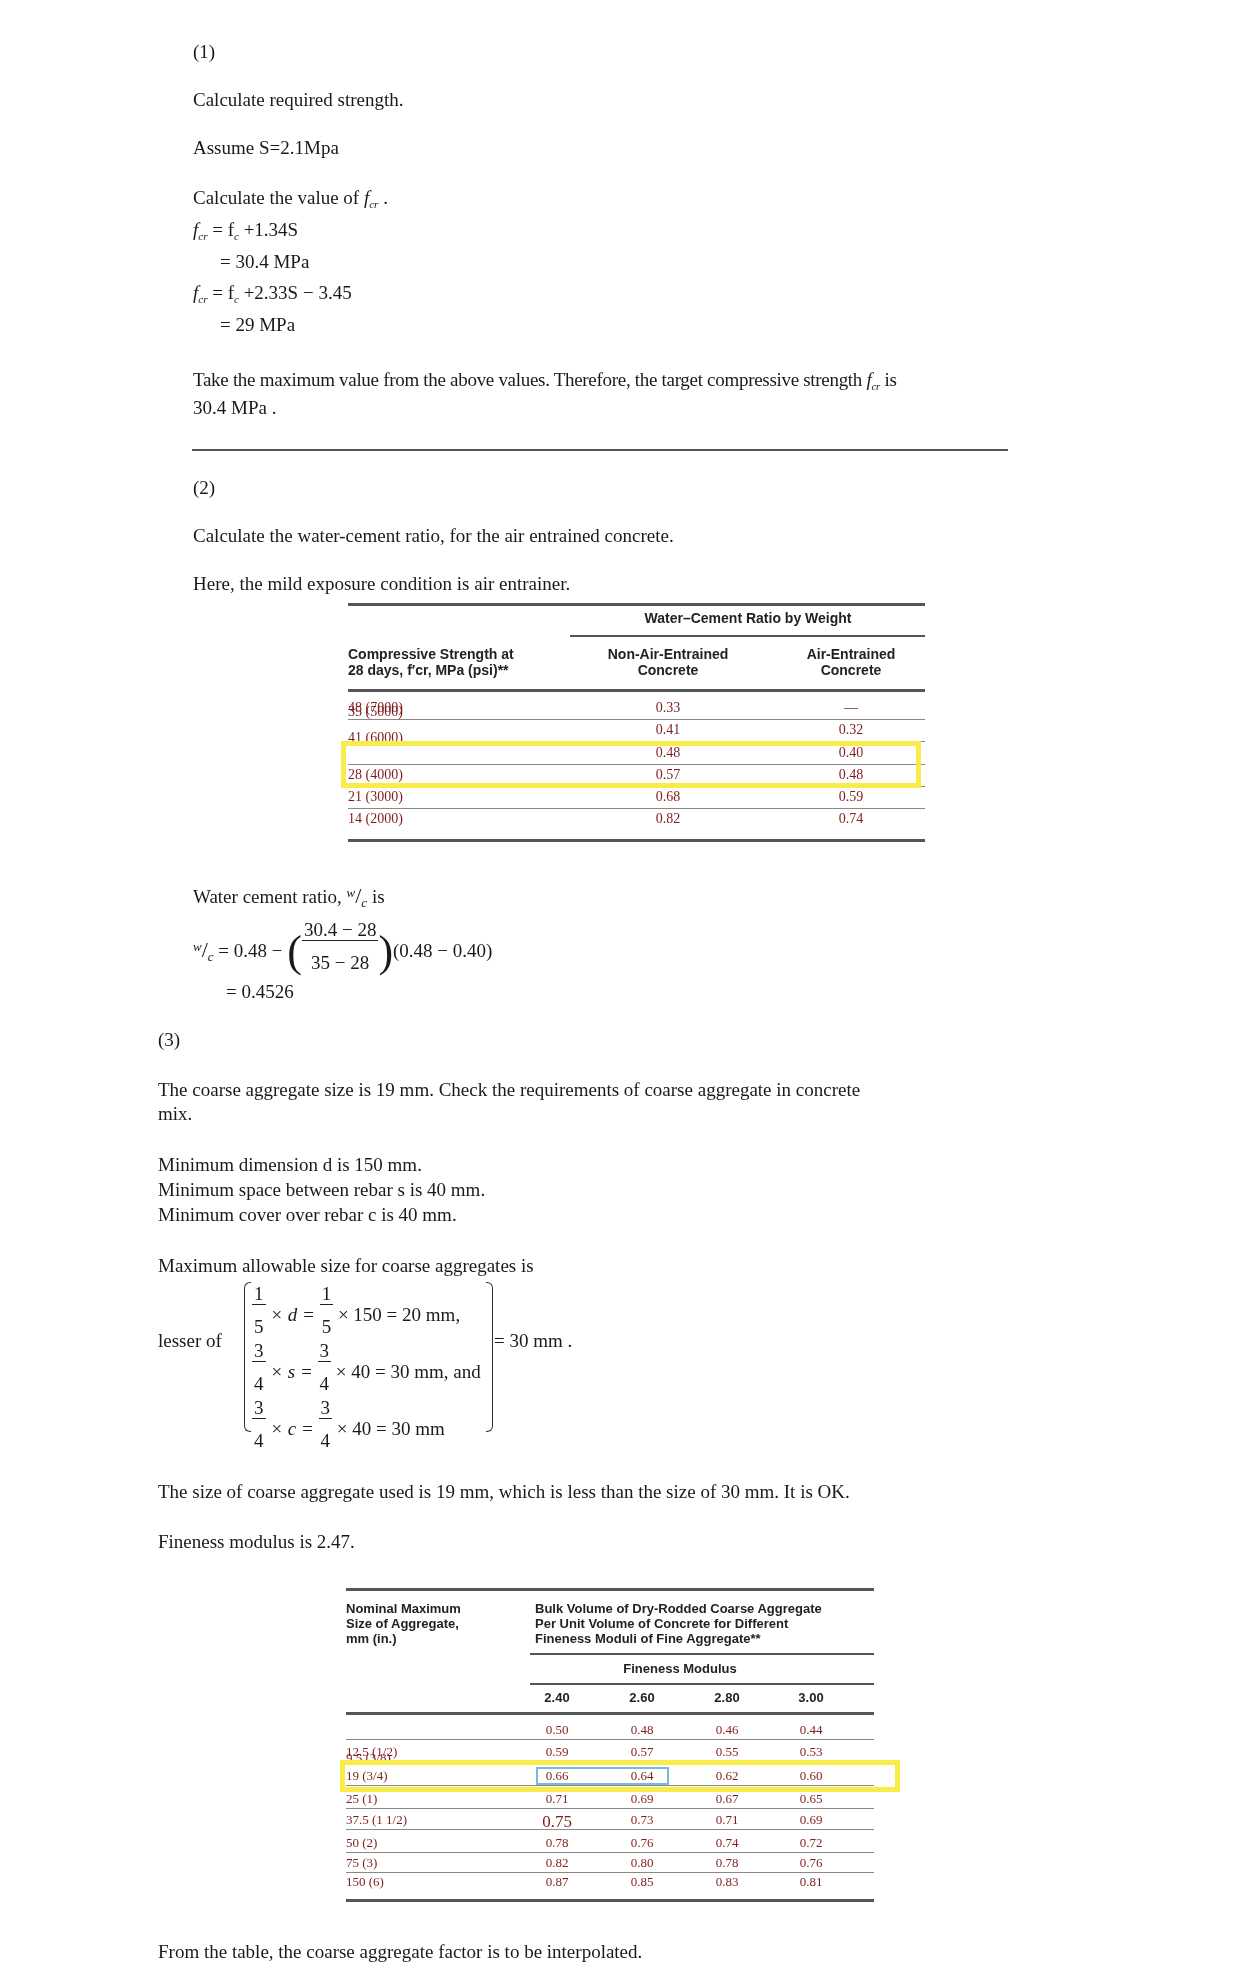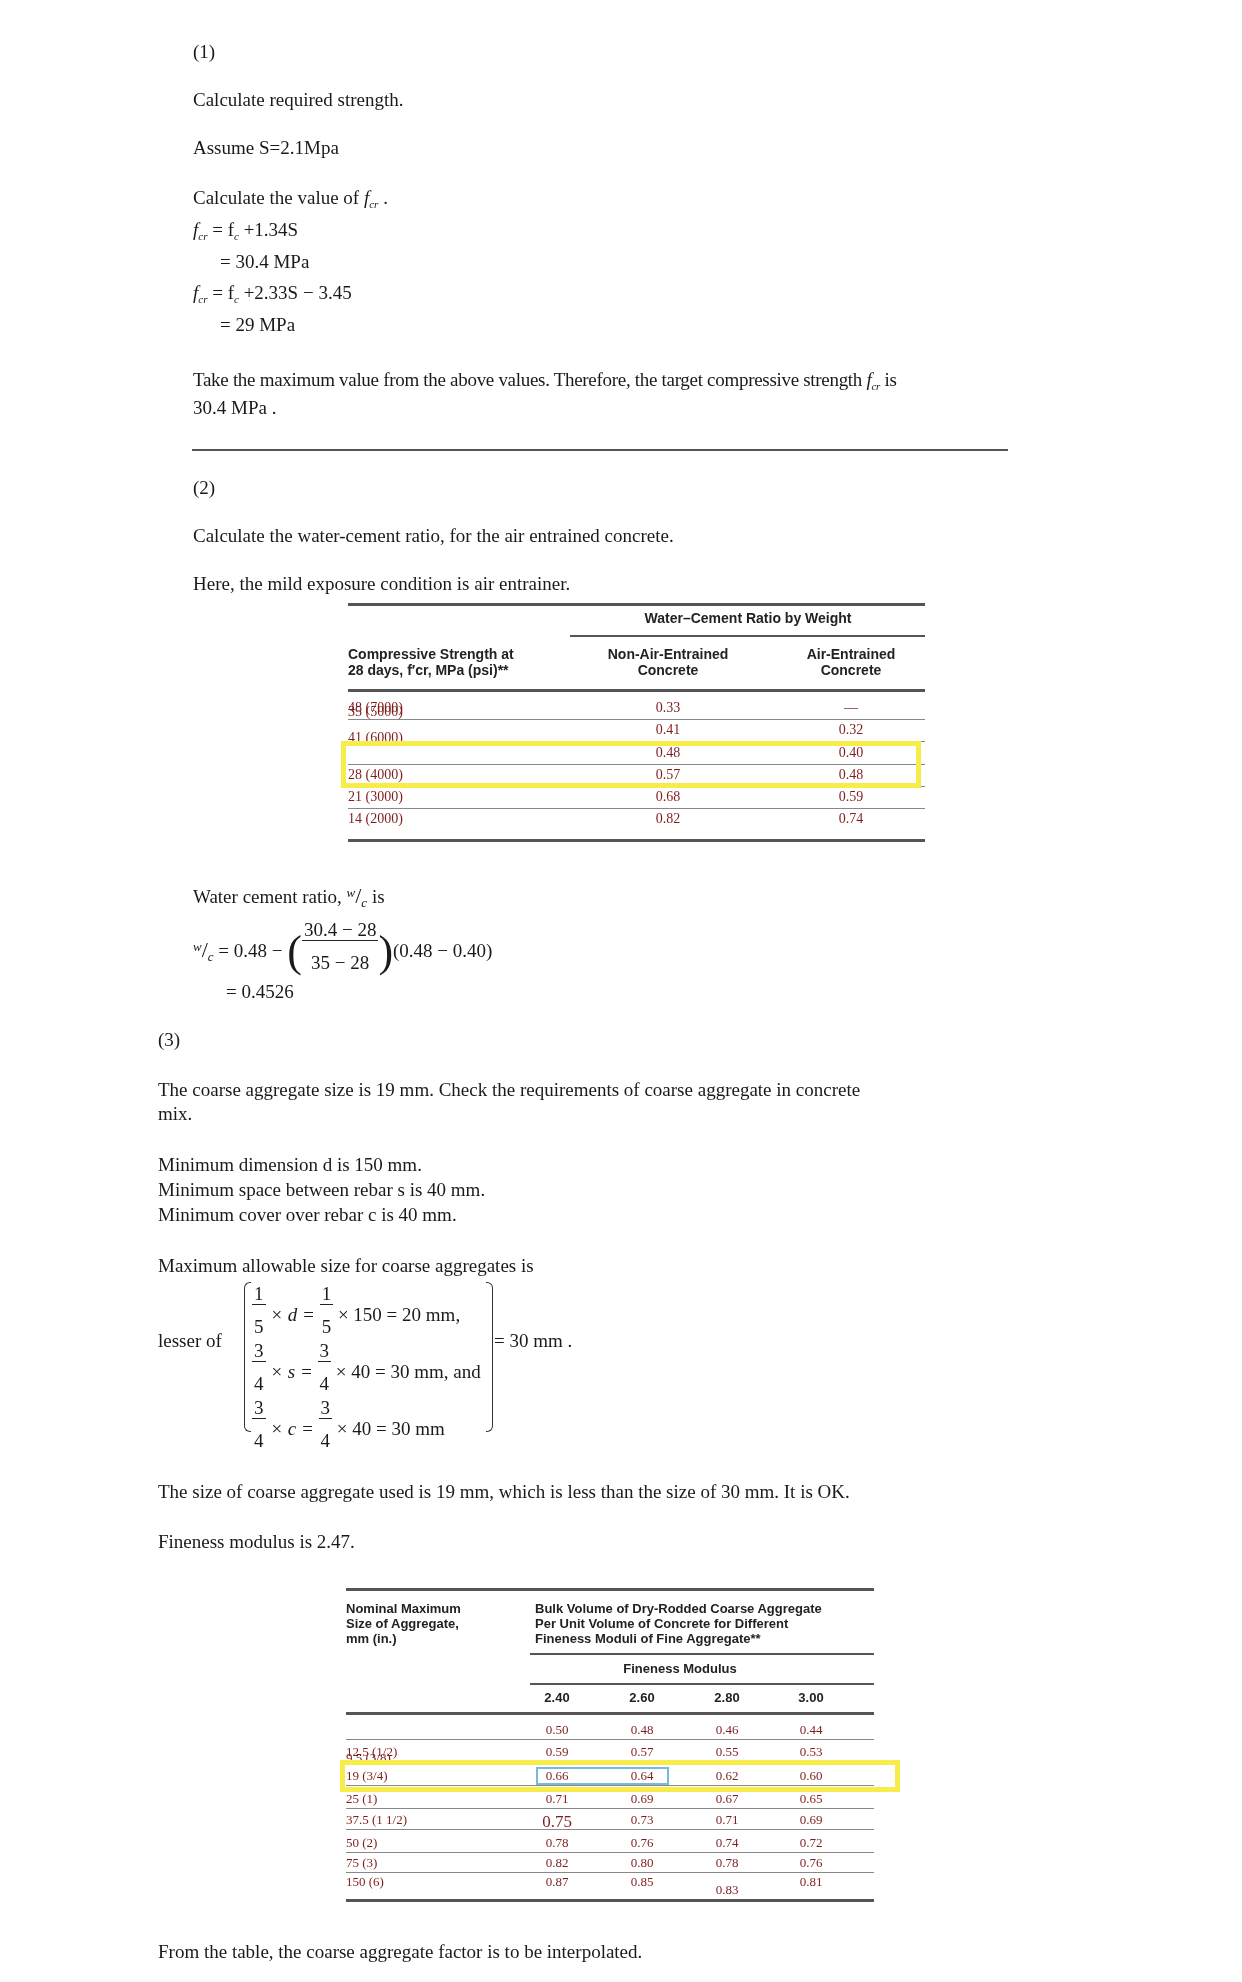--- a/index.html
+++ b/index.html
@@ -208,21 +208,21 @@
       <div class="rule" style="left: 346px; width: 528px; height: 1px; top: 1852px; background: rgb(136, 136, 136);"></div>
       <div class="td" style="left: 346px; top: 1856px; font-size: 13px;">75 (3)</div>
       <div class="td ctr" style="left: 557px; top: 1856px; font-size: 13px;">0.82</div>
       <div class="td ctr" style="left: 642px; top: 1856px; font-size: 13px;">0.80</div>
       <div class="td ctr" style="left: 727px; top: 1856px; font-size: 13px;">0.78</div>
       <div class="td ctr" style="left: 811px; top: 1856px; font-size: 13px;">0.76</div>
       <div class="rule" style="left: 346px; width: 528px; height: 1px; top: 1872px; background: rgb(136, 136, 136);"></div>
       <div class="td" style="left: 346px; top: 1875px; font-size: 13px;">150 (6)</div>
       <div class="td ctr" style="left: 557px; top: 1875px; font-size: 13px;">0.87</div>
       <div class="td ctr" style="left: 642px; top: 1875px; font-size: 13px;">0.85</div>
-      <div class="td ctr" style="left: 727px; top: 1875px; font-size: 13px; margin-top: 8px;">0.83</div>
+      <div class="td ctr" style="left: 727px; top: 1875px; font-size: 13px;">0.83</div>
       <div class="td ctr" style="left: 811px; top: 1875px; font-size: 13px;">0.81</div>
     </div>
   <div class="rule" style="left:346px;top:1899px;width:528px;height:3px"></div>
   <div class="hl" style="left:340px;top:1760px;width:560px;height:32px"></div>
   <div class="blue" style="left:536px;top:1767px;width:133px;height:18px"></div>
 </div>
 
 <div class="t" style="left:158px;top:1942px">From the table, the coarse aggregate factor is to be interpolated.</div>
 
 </body></html>

